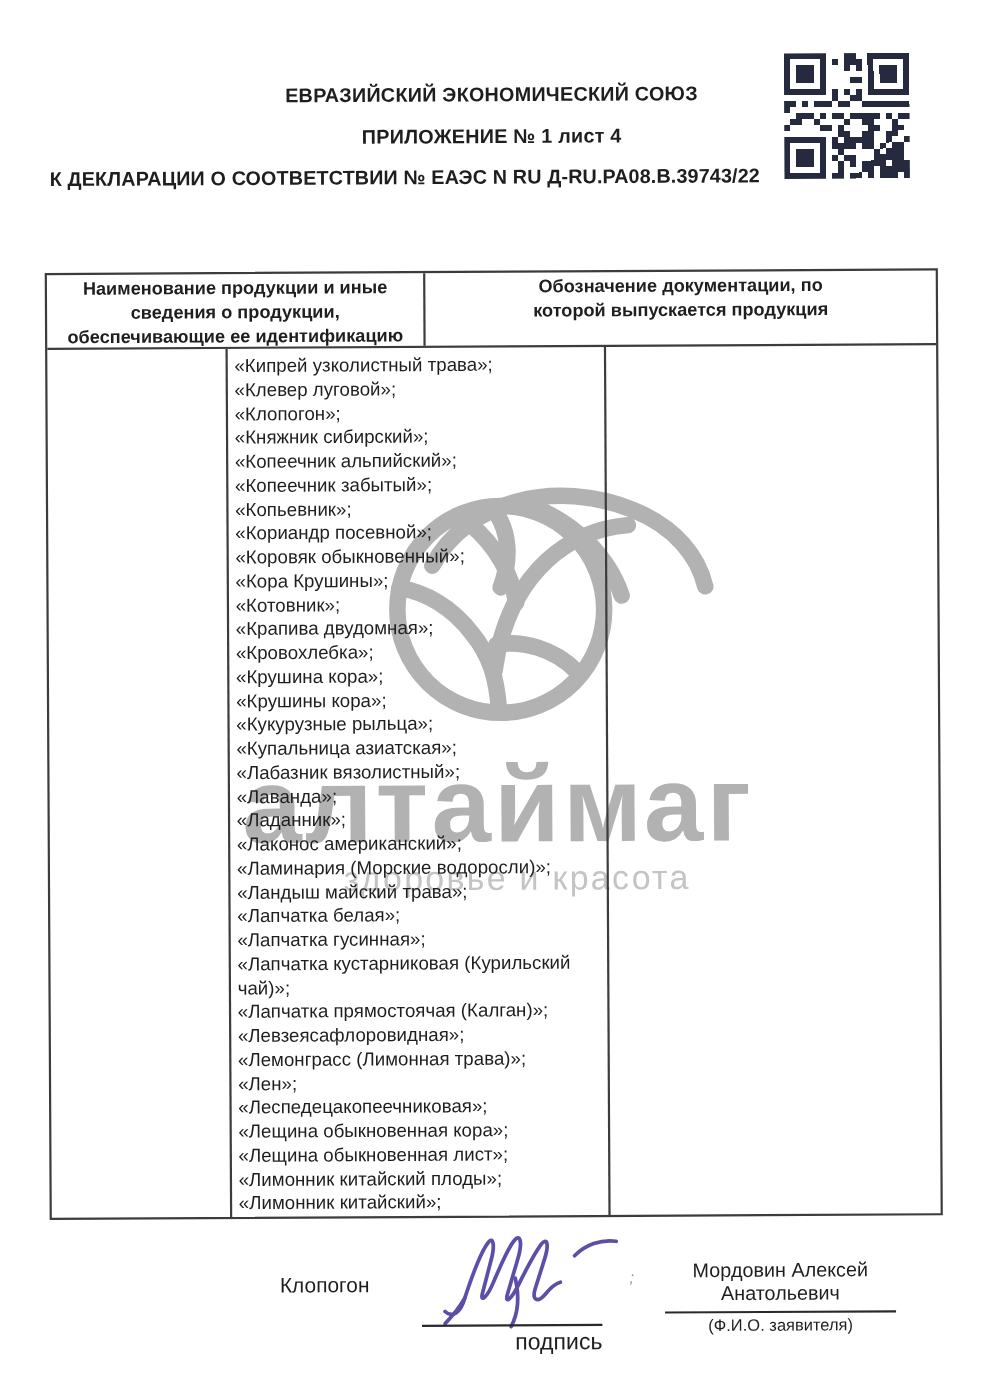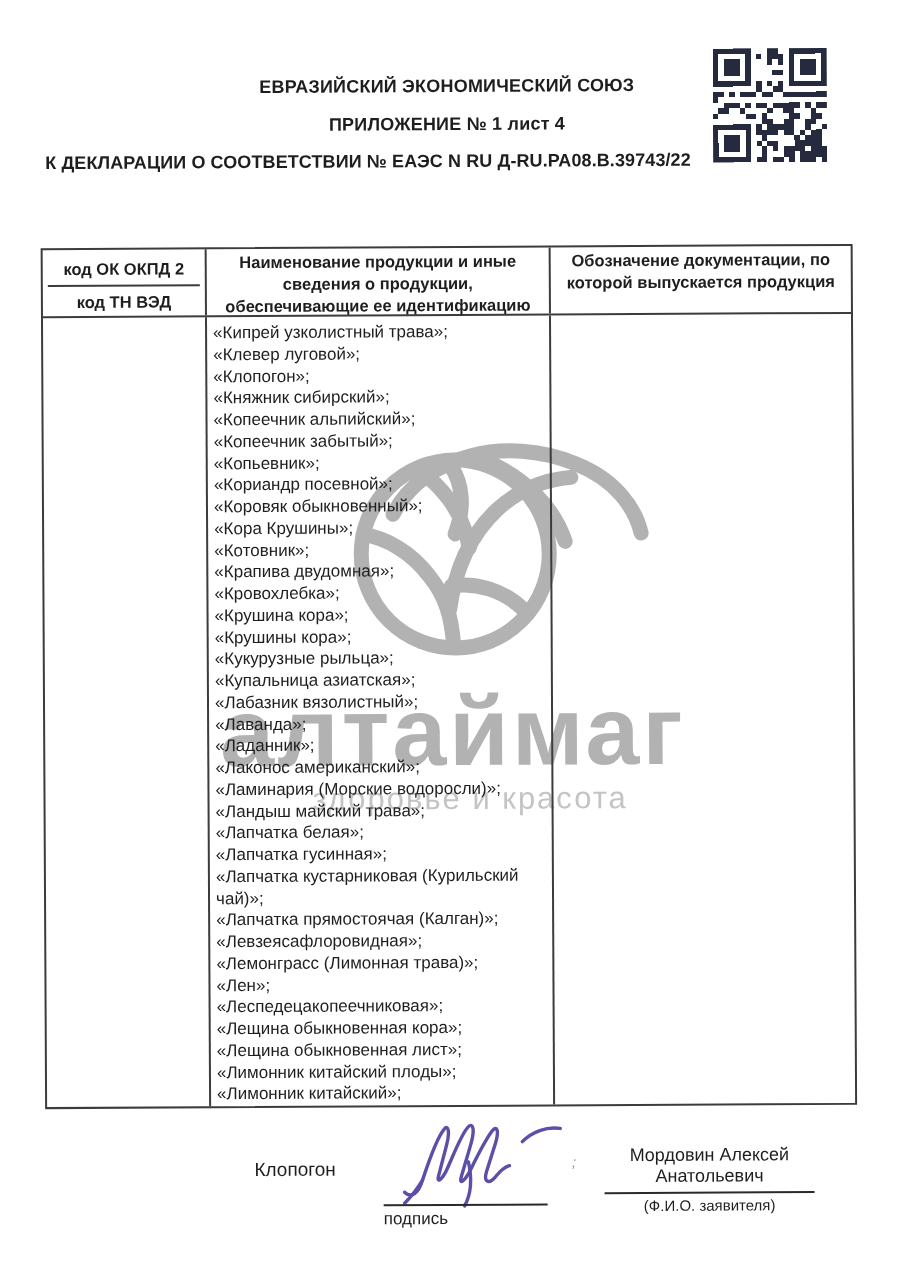--- a/index.html
+++ b/index.html
@@ -46,21 +46,21 @@
   .c1-head-top{margin-top:6px}
   .frac-line{width:calc(100% - 10px);height:0;border-top:2px solid var(--table-border);margin:5px 0 4px 0}
   .t-body .c2{padding:5px 10px 0 6px;font-size:17px;line-height:21.75px;color:var(--text)}
   .product{white-space:normal}
 
   
   .applicant-label{position:absolute;left:252px;top:1158px;font-size:19px;color:var(--text);z-index:2}
   .signature-svg{position:absolute;left:392px;top:1118px;width:190px;height:96px;z-index:2}
   .signature-svg path{fill:none;stroke:var(--signature-ink);stroke-width:3.4;stroke-linecap:round;stroke-linejoin:round}
   .sig-line{position:absolute;left:381px;top:1204px;width:164px;height:0;border-top:2px solid #2a2a2a;z-index:2}
-  .sig-caption{position:absolute;left:381px;top:1209px;width:164px;text-align:left;font-size:17px;color:var(--text);z-index:2}
+  .sig-caption{position:absolute;left:381px;top:1209px;width:164px;text-align:right;font-size:21px;color:var(--text);z-index:2}
   .fio-name{position:absolute;left:597px;top:1146px;width:220px;text-align:center;font-size:18px;line-height:21px;color:var(--text);z-index:2}
   .fio-line{position:absolute;left:602px;top:1193px;width:210px;height:0;border-top:2px solid #2a2a2a;z-index:2}
   .fio-caption{position:absolute;left:602px;top:1198px;width:210px;text-align:center;font-size:15px;color:var(--text);z-index:2}
   .scan-artifact{position:absolute;left:570px;top:1154px;font-size:15px;color:#9595ab;transform:rotate(12deg);z-index:1}
 </style>
 </head>
 <body>
 
 <div class="sheet">
 
@@ -214,25 +214,20 @@
     <path d="M124,100 C134,74 132,50 120,32"></path>
     <path d="M62,80 C94,20 176,2 244,30 C284,46 304,74 310,100"></path>
     <path d="M152,26 C192,42 222,72 234,108"></path>
     <path d="M96,42 C120,62 134,88 138,114"></path>
   </svg>
   <div class="wm-brand">алтаймаг</div>
   <div class="wm-tagline">здоровье и красота</div>
 
   <div class="doc-table">
     <div class="t-head">
-      <div class="cell c1">
-        <div class="c1-head-top">код ОК ОКПД 2</div>
-        <div class="frac-line"></div>
-        <div>код ТН ВЭД</div>
-      </div>
       <div class="cell c2">
         <div class="head-inner-c2">Наименование продукции и иные сведения о продукции, обеспечивающие ее идентификацию</div>
       </div>
       <div class="cell c3">
         <div class="head-inner-c3">Обозначение документации, по которой выпускается продукция</div>
       </div>
     </div>
     <div class="t-body">
       <div class="cell c1"></div>
       <div class="cell c2">

